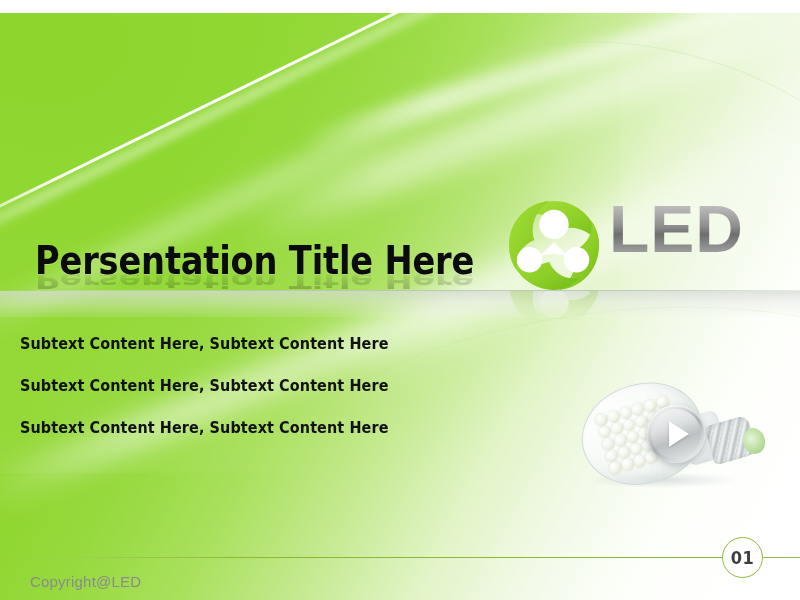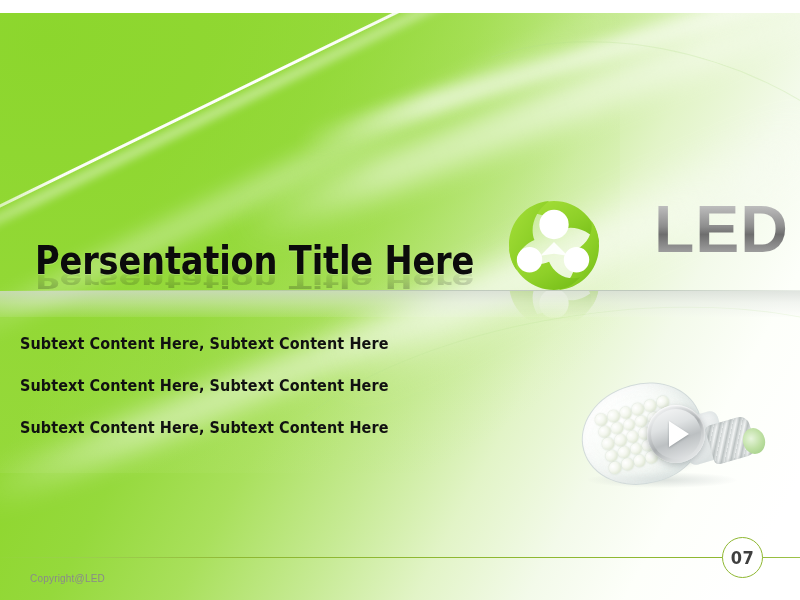--- a/index.html
+++ b/index.html
@@ -142,21 +142,21 @@
     margin-bottom:23px; white-space:nowrap; letter-spacing:0.1px;
     transform:scaleX(0.97); transform-origin:left center;
   }
 
   
   .logo { position:absolute; left:505px; top:186px; width:285px; height:95px; }
 
   .logo-mark { position:absolute; left:0; top:0; width:98px; height:92px; }
   .logo-mark svg { display:block; width:98px; height:92px; }
 
-  .logo-text { position:absolute; left:104px; top:-4px; width:180px;text-align:right; }
+  .logo-text { position:absolute; left:104px; top:-4px; width:180px; }
   .logo-word {
     font-family:"Liberation Sans", sans-serif;
     font-size:66px; font-weight:bold; line-height:68px;
     letter-spacing:1px;
     background:linear-gradient(to bottom,
       #d8d8d8 0%, #bdbdbd 16%, #8e8e8e 46%,
       #6e6e6e 58%, #9a9a9a 82%, #b6b6b6 100%);
     -webkit-background-clip:text; background-clip:text;
     -webkit-text-fill-color:transparent; color:transparent;
   }
@@ -271,21 +271,21 @@
     border:1.5px solid #8fb832; background:#ffffff;
     display:flex; align-items:center; justify-content:center;
   }
   .page-num {
     font-family:"Liberation Sans Narrow","DejaVu Sans Condensed","Liberation Sans", sans-serif;
     font-size:18px; font-weight:bold; color:#3f3f3f; letter-spacing:0.5px;
   }
   .copyright {
     position:absolute; left:30px; top:560px;
     font-family:"Liberation Sans", sans-serif;
-    font-size:10px; color:#8a8a8a; letter-spacing:0.2px;
+    font-size:15px; color:#8a8a8a; letter-spacing:0.2px;
   }
 </style>
 </head>
 <body>
 
 <div class="slide">
 
   <div class="bg">
     <div class="bg-green"></div>
     <div class="bg-bloom"></div>
@@ -404,17 +404,17 @@
     <div class="bulb-neck"></div>
     <div class="bulb-screw"></div>
     <div class="bulb-tip"></div>
     <div class="play-button" title="Play" aria-label="Play">
       <span class="play-tri"></span>
     </div>
   </div>
 
   <div class="footer-line"></div>
   <div class="page-badge">
-    <span class="page-num">07</span>
+    <span class="page-num">01</span>
   </div>
   <div class="copyright">Copyright@LED</div>
 
 </div>
 
 </body></html>

